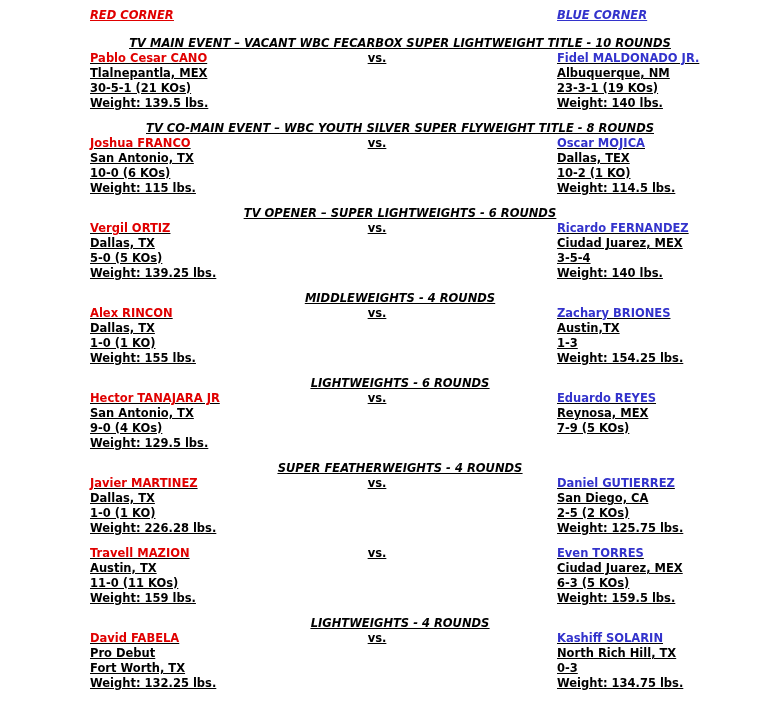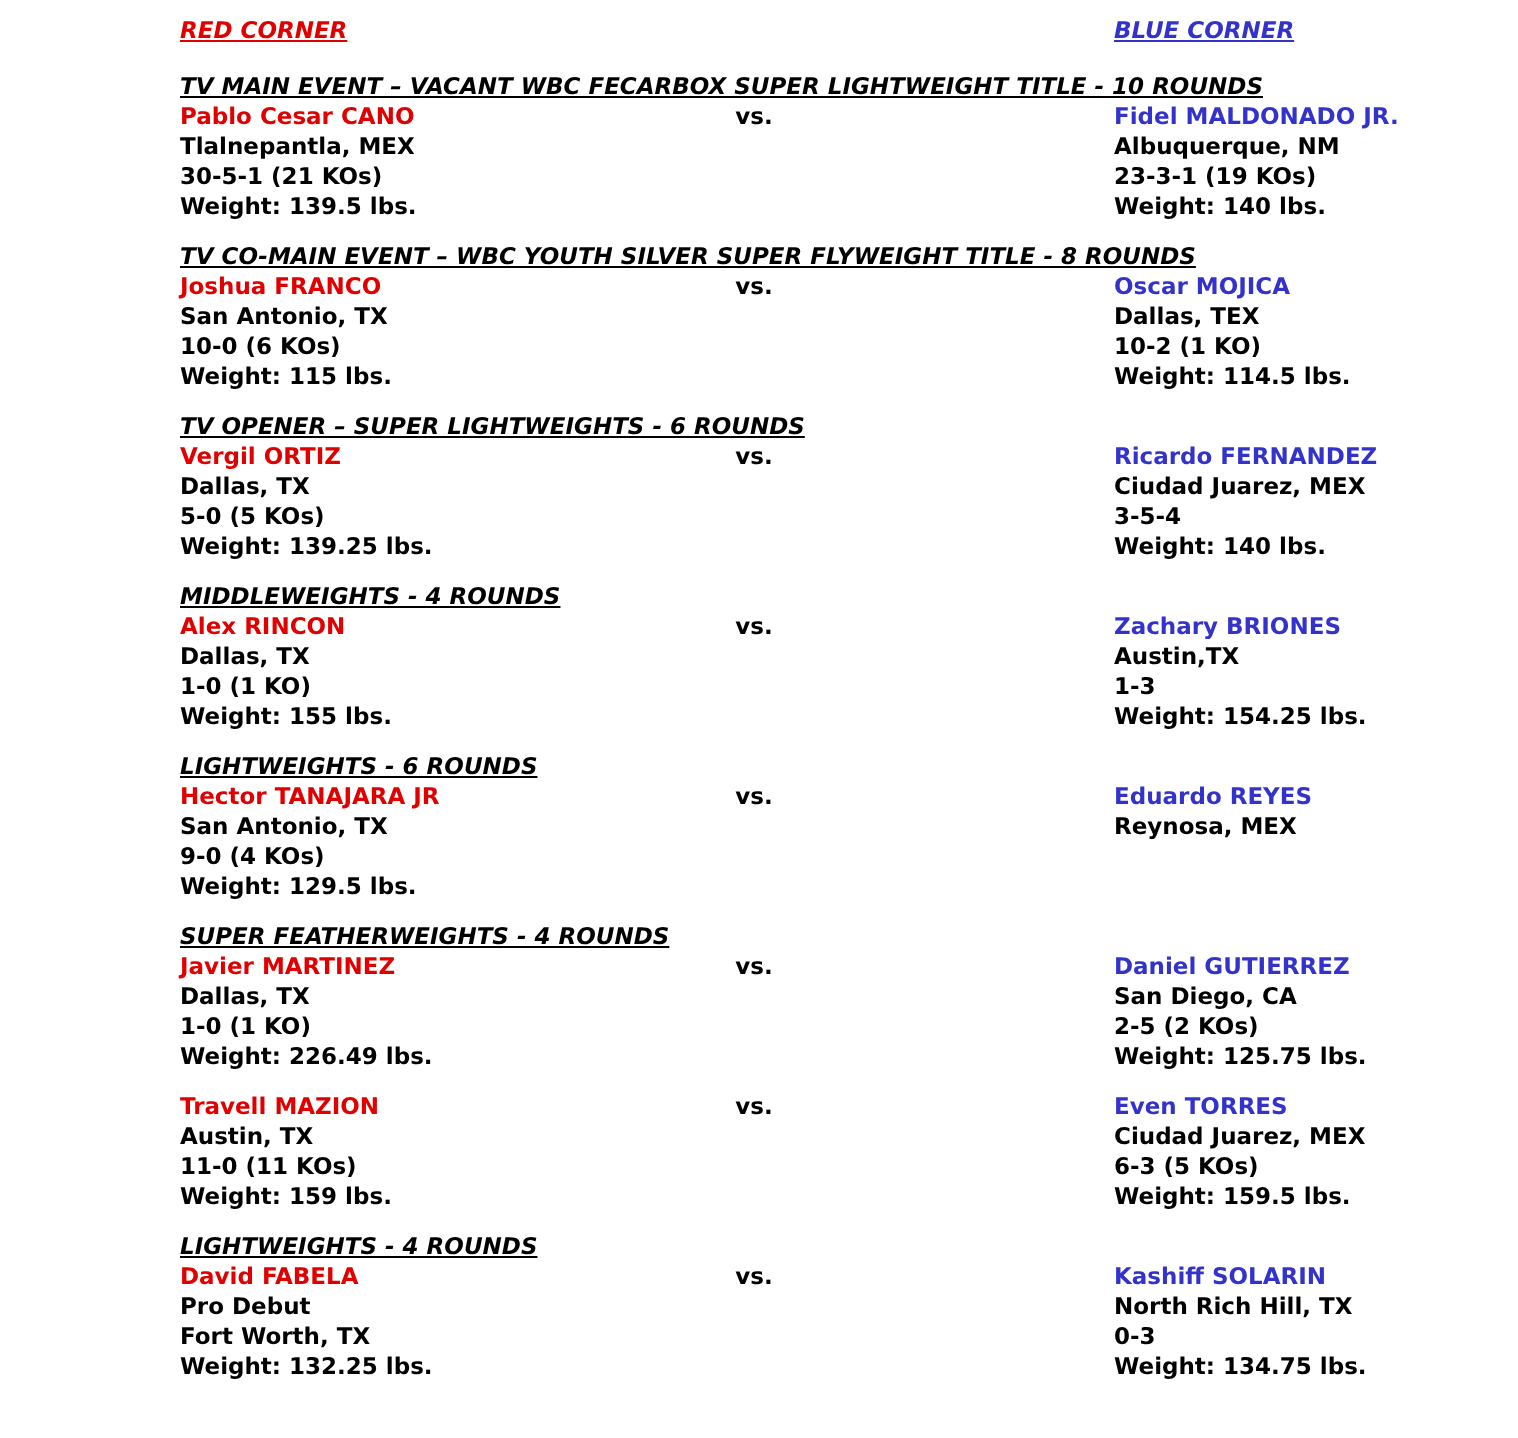--- a/index.html
+++ b/index.html
@@ -13,39 +13,39 @@
     height: 719px;
     box-sizing: border-box;
     padding: 8px 0 0 90px;
     overflow: hidden;
     background: #ffffff;
     font-family: "DejaVu Sans", "Liberation Sans", sans-serif;
     font-size: 11.5px;
     font-weight: bold;
     color: #000000;
   }
-  .content { width: 620px; }
+  .content { width: 620px; text-decoration: underline; }
 
   .corner-header {
     display: grid;
     grid-template-columns: 467px 1fr;
     line-height: 15px;
     margin-bottom: 13px;
   }
   .corner-label {
     font-style: italic;
     text-decoration: underline;
     white-space: nowrap;
   }
   .red-text  { color: #e00000; }
   .blue-text { color: #3333cc; }
 
   .bout { margin-bottom: 10px; }
   .bout-title {
-    text-align: left;
+    text-align: center;
     font-style: italic;
     text-decoration: underline;
     line-height: 15px;
     white-space: nowrap;
   }
   .bout-row {
     display: grid;
     grid-template-columns: 260px 54px 153px 1fr;
   }
   .fighter div {
@@ -155,32 +155,33 @@
           <div class="red-text">Hector TANAJARA JR</div>
           <div>San Antonio, TX</div>
           <div>9-0 (4 KOs)</div>
           <div>Weight: 129.5 lbs.</div>
         </div>
         <div class="vs">vs.</div>
         <div></div>
         <div class="fighter">
           <div class="blue-text">Eduardo REYES</div>
           <div>Reynosa, MEX</div>
+          <div>7-9 (5 KOs)</div>
         </div>
       </div>
     </section>
 
     <section class="bout">
       <div class="bout-title">SUPER FEATHERWEIGHTS - 4 ROUNDS</div>
       <div class="bout-row">
         <div class="fighter">
           <div class="red-text">Javier MARTINEZ</div>
           <div>Dallas, TX</div>
           <div>1-0 (1 KO)</div>
-          <div>Weight: 226.49 lbs.</div>
+          <div>Weight: 226.28 lbs.</div>
         </div>
         <div class="vs">vs.</div>
         <div></div>
         <div class="fighter">
           <div class="blue-text">Daniel GUTIERREZ</div>
           <div>San Diego, CA</div>
           <div>2-5 (2 KOs)</div>
           <div>Weight: 125.75 lbs.</div>
         </div>
       </div>

